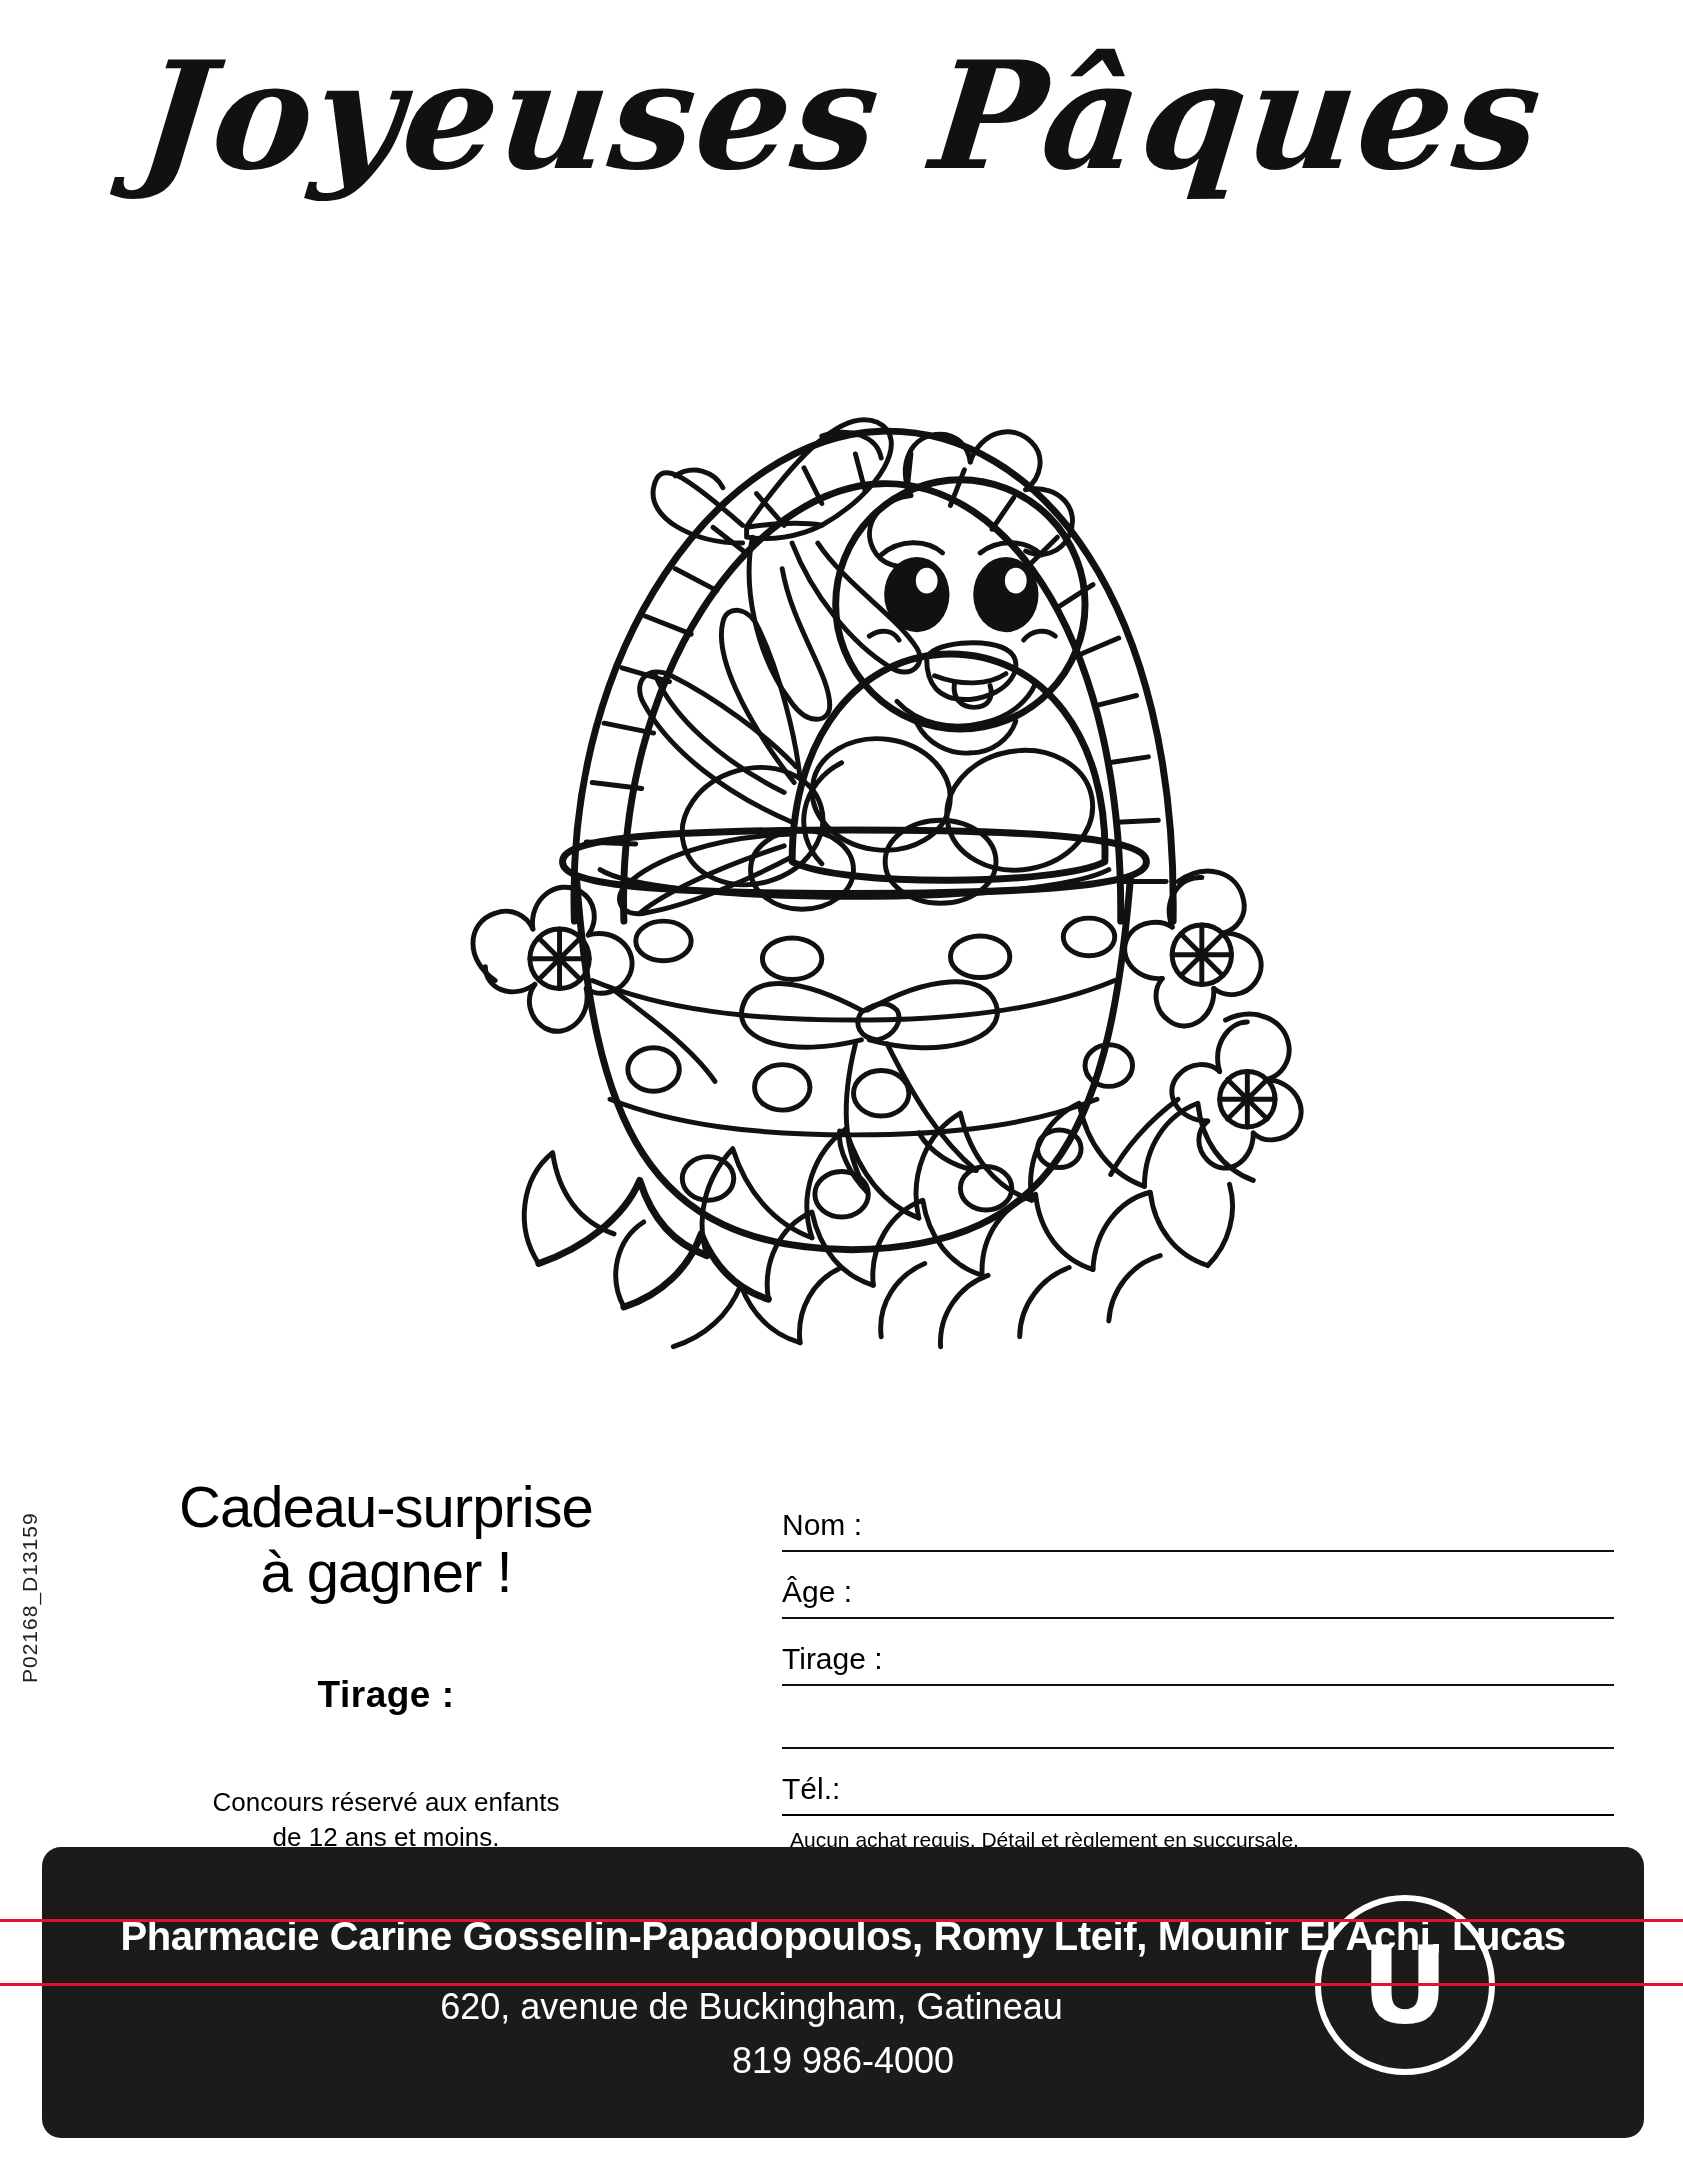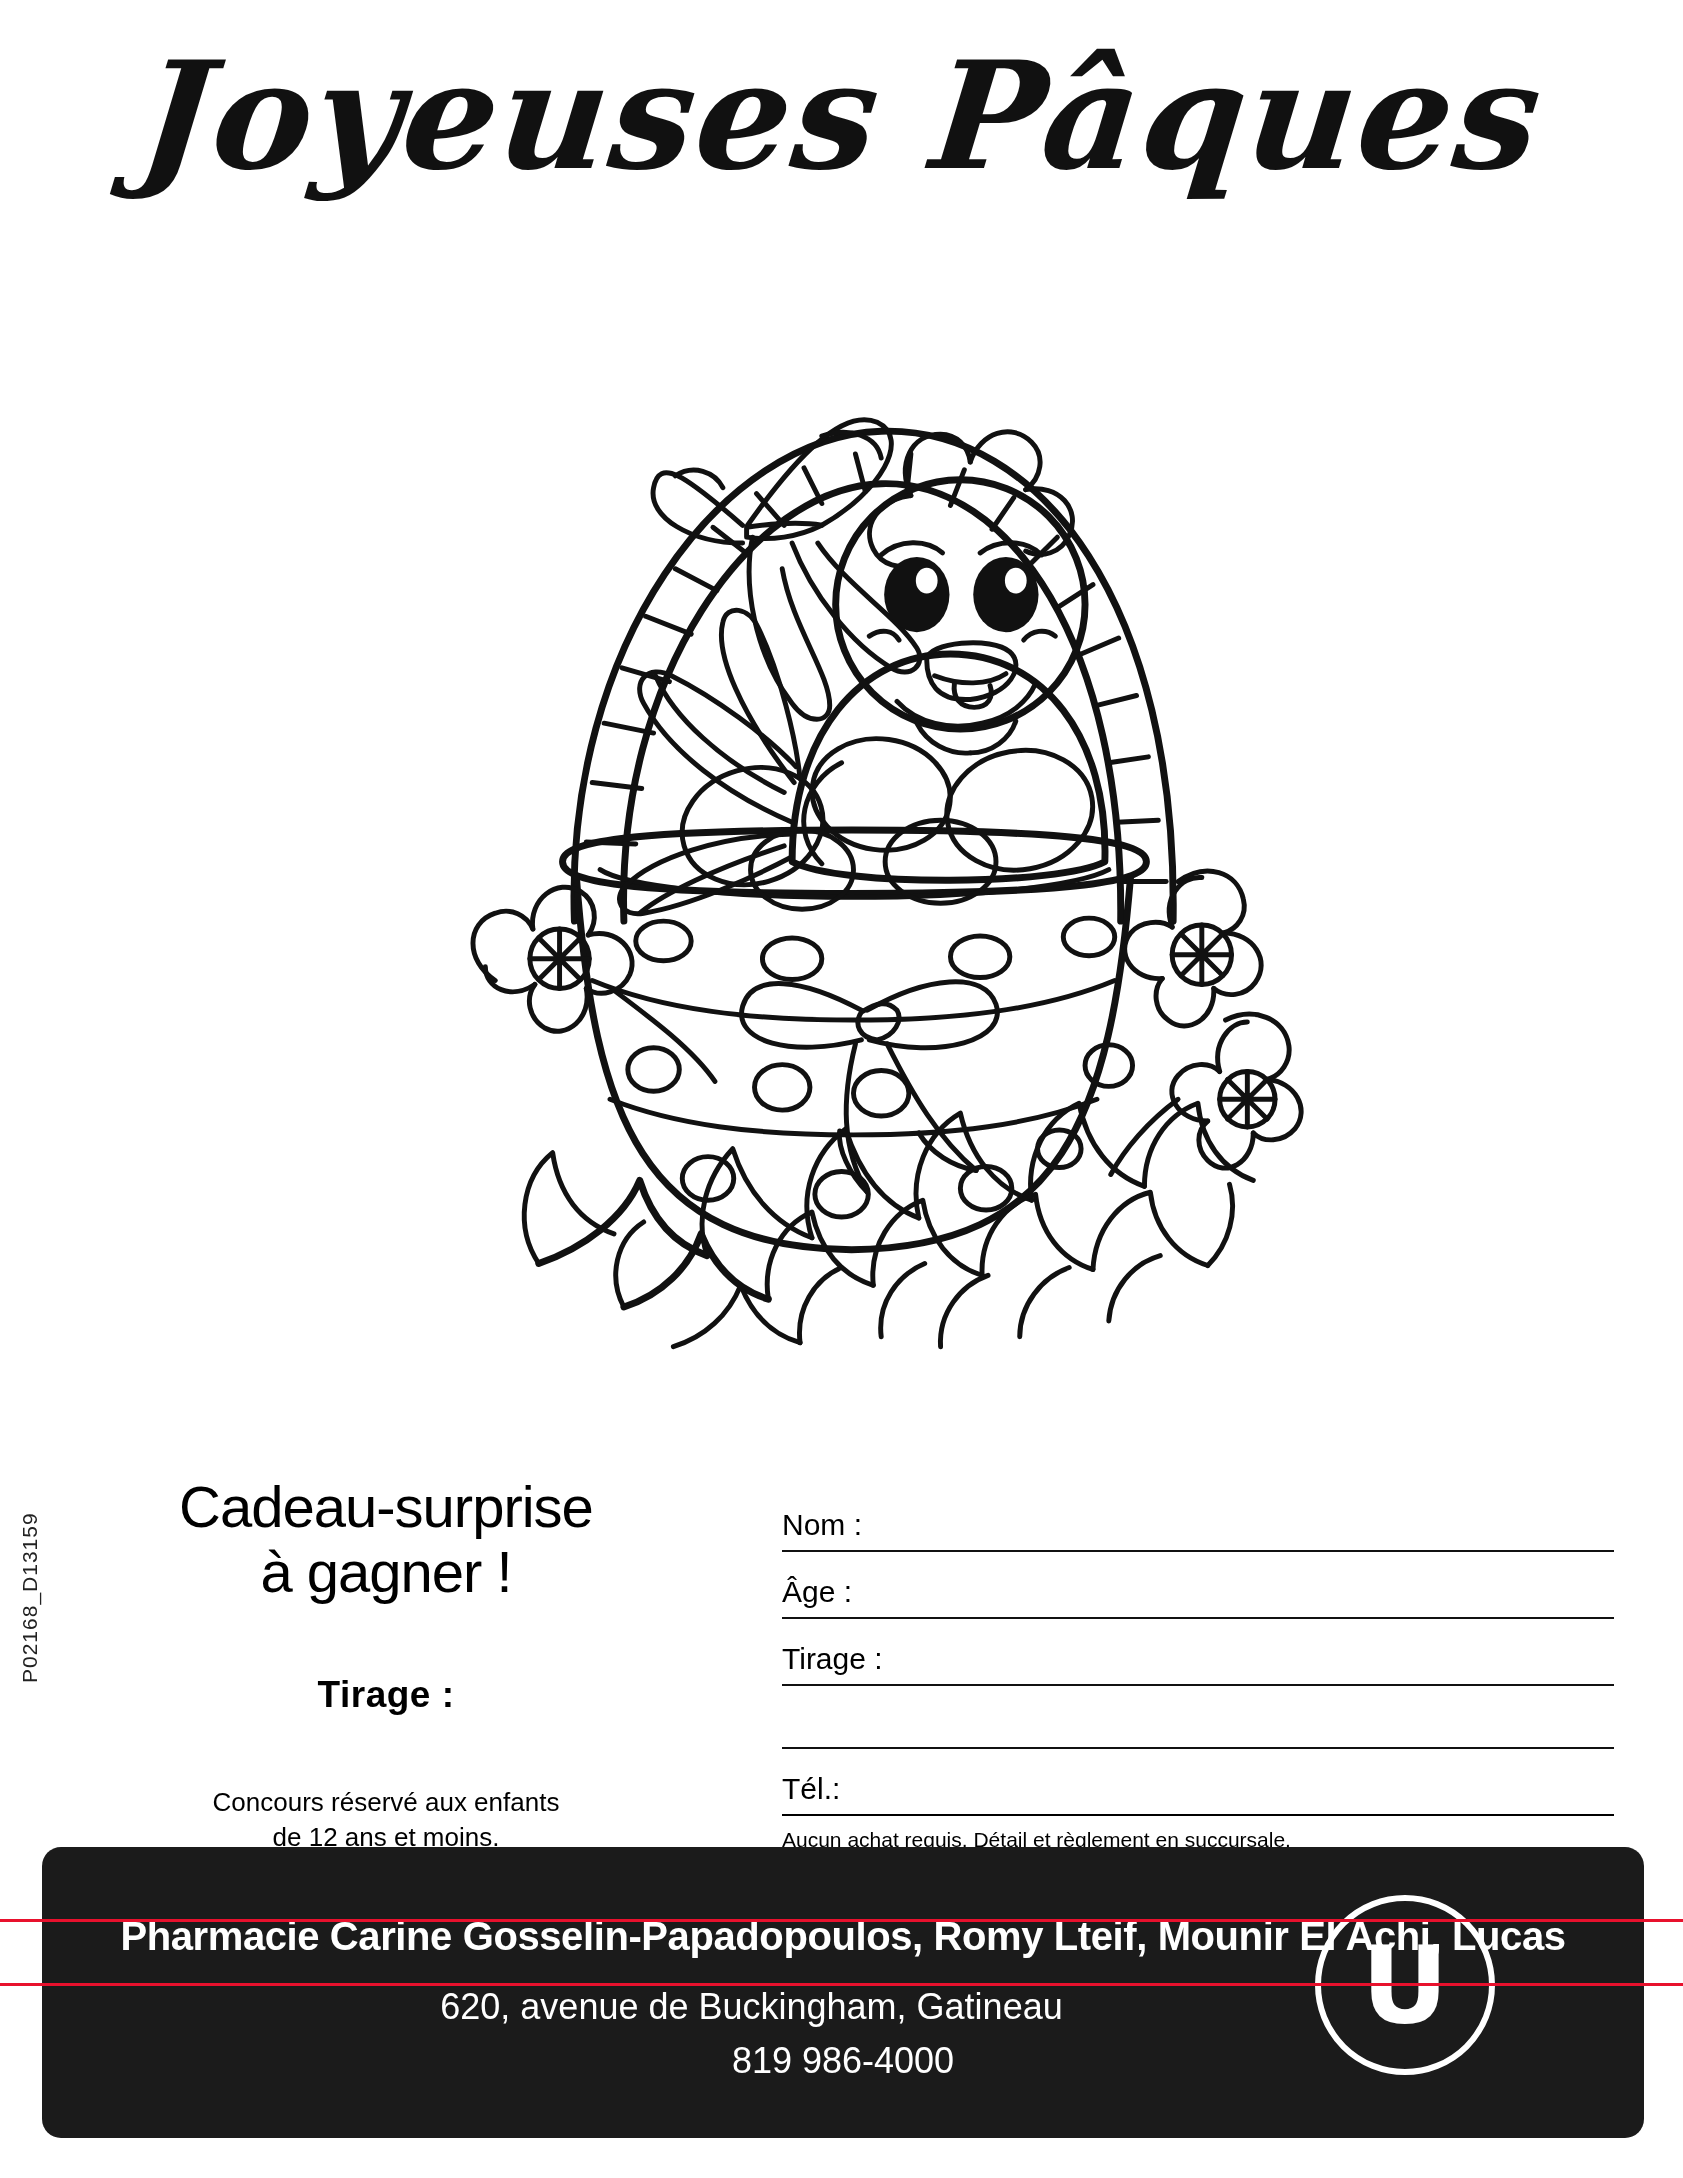--- a/index.html
+++ b/index.html
@@ -109,20 +109,21 @@
     left: 0;
     bottom: 8px;
     font-size: 30px;
     font-weight: 400;
   }
   .field.blank { height: 61px; }
   .field.tel { border-bottom: 2px solid #000000; }
   .disclaimer {
     margin-top: 12px;
     font-size: 21px;
+    margin-left: 8px;
   }
 
   
   .footer {
     position: absolute;
     left: 42px;
     top: 1847px;
     width: 1602px;
     height: 291px;
     background: #1b1b1b;

